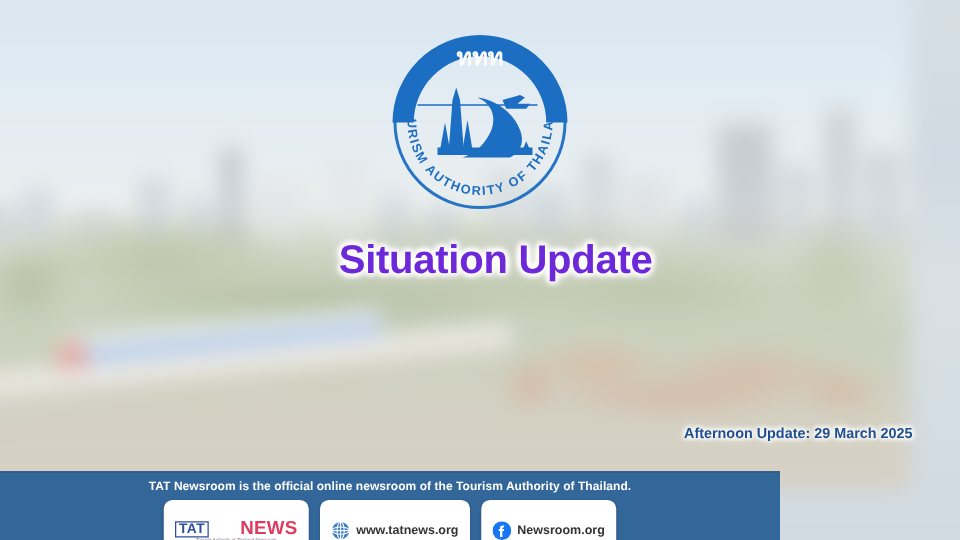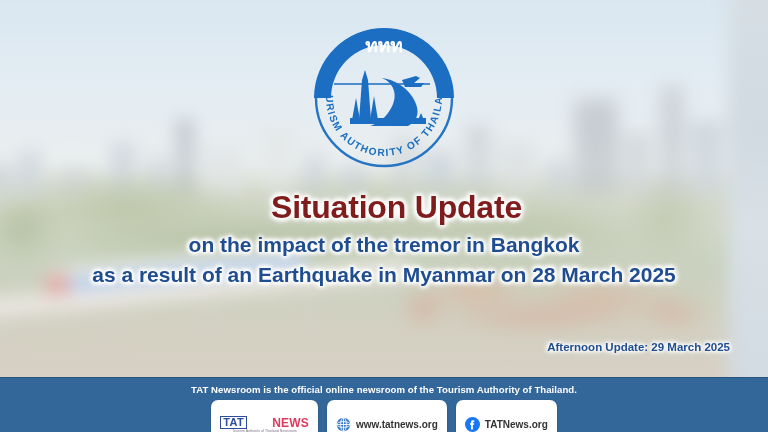--- a/index.html
+++ b/index.html
@@ -81,21 +81,21 @@
     position:absolute;left:50%;top:18px;transform:translateX(-50%);
     width:160px;height:158px;
   }
   .logo-svg{display:block;width:160px;height:158px;}
 
   
   .headline{
     position:absolute;left:0;top:190px;width:768px;text-align:center;
   }
   .t-main{
-    font-size:32px;font-weight:bold;color:#7f1d1d;letter-spacing:-.2px;
+    font-size:32px;font-weight:bold;color:#6d28d9;letter-spacing:-.2px;
     line-height:1.12;
     text-shadow:
       0 0 7px #fff,0 0 7px #fff,0 0 12px #fff,
       1px 0 5px #fff,-1px 0 5px #fff,0 1px 5px #fff,0 -1px 5px #fff;
     margin-left: 25px;
   }
   .t-sub{
     margin-top:4px;
     font-size:21px;font-weight:bold;color:#1f4d8f;line-height:1.45;
     text-shadow:
@@ -106,21 +106,21 @@
 
   .update-stamp{
     position:absolute;right:38px;top:341px;
     font-size:11.5px;font-weight:bold;color:#1f4d8f;
     text-shadow:0 0 5px #fff,0 0 5px #fff,0 0 9px #fff,1px 0 4px #fff,-1px 0 4px #fff;
     padding-left:13px;
   }
 
   
   .footer{
-    position:absolute;left:0;bottom:0;width:768px;height:54px;
+    position:absolute;left:0;bottom:0;width:624px;height:54px;
     background:#336699;
     border-top:1px solid #27557f;
   }
   .footer-tagline{
     text-align:center;color:#ffffff;font-size:9.6px;font-weight:bold;
     padding-top:6px;letter-spacing:.05px;
   }
   .badges{
     display:flex;justify-content:center;align-items:center;gap:9px;
     margin-top:5px;
@@ -132,21 +132,21 @@
   }
   .badge-text{font-size:10px;color:#333333;font-weight:bold;white-space:nowrap;}
 
   
   .tatnews{display:flex;flex-direction:column;align-items:center;line-height:1;}
   .tatnews-row{display:flex;align-items:flex-end;gap:2px;}
   .tat-box{
     background:#ffffff;border:1.4px solid #2b4f9e;color:#2b4f9e;
     font-size:11px;font-weight:bold;padding:0 2px;letter-spacing:.4px;
   }
-  .news-word{color:#e03a5f;font-size:12px;font-weight:bold;letter-spacing:.2px;margin-left:23px;}
+  .news-word{color:#e03a5f;font-size:15px;font-weight:bold;letter-spacing:.2px;margin-left:23px;}
   .tatnews-tag{
     font-size:3.4px;color:#7d6f86;margin-top:1.5px;letter-spacing:.1px;white-space:nowrap;
   }
   .ic{width:15px;height:15px;flex:0 0 15px;display:block;}
 </style>
 </head>
 <body>
 
 <div class="canvas">
 
@@ -223,24 +223,20 @@
       </g>
 
       <text font-family="Liberation Sans, sans-serif" font-size="10.2" font-weight="bold" fill="#1b6ec2" letter-spacing="1.4">
         <textPath href="#arcBottom" startOffset="50%" text-anchor="middle">TOURISM AUTHORITY OF THAILAND</textPath>
       </text>
     </svg>
   </div>
 
   <div class="headline">
     <div class="t-main">Situation Update</div>
-    <div class="t-sub">
-      <span class="ln">on the impact of the tremor in Bangkok</span>
-      <span class="ln">as a result of an Earthquake in Myanmar on 28 March 2025</span>
-    </div>
   </div>
 
   <div class="update-stamp">Afternoon Update: 29 March 2025</div>
 
   <div class="footer">
     <div class="footer-tagline">TAT Newsroom is the official online newsroom of the Tourism Authority of Thailand.</div>
 
     <div class="badges">
 
       <div class="badge">
@@ -262,20 +258,20 @@
           <line x1="12" y1="1" x2="12" y2="23" stroke="#ffffff" stroke-width="1.4"></line>
         </svg>
         <span class="badge-text">www.tatnews.org</span>
       </div>
 
       <div class="badge">
         <svg class="ic" viewBox="0 0 24 24">
           <circle cx="12" cy="12" r="12" fill="#1877f2"></circle>
           <path d="M14.6 12.4h-2.0V20h-3.0v-7.6H8.1V9.9h1.5V8.5c0-2.0 1.0-3.2 3.2-3.2h2.0v2.6h-1.3c-.6 0-.9.3-.9.9v1.1h2.2l-.2 2.5z" fill="#ffffff"></path>
         </svg>
-        <span class="badge-text">TATNews.org</span>
+        <span class="badge-text">Newsroom.org</span>
       </div>
 
 
     </div>
   </div>
 
 </div>
 
 </body></html>

